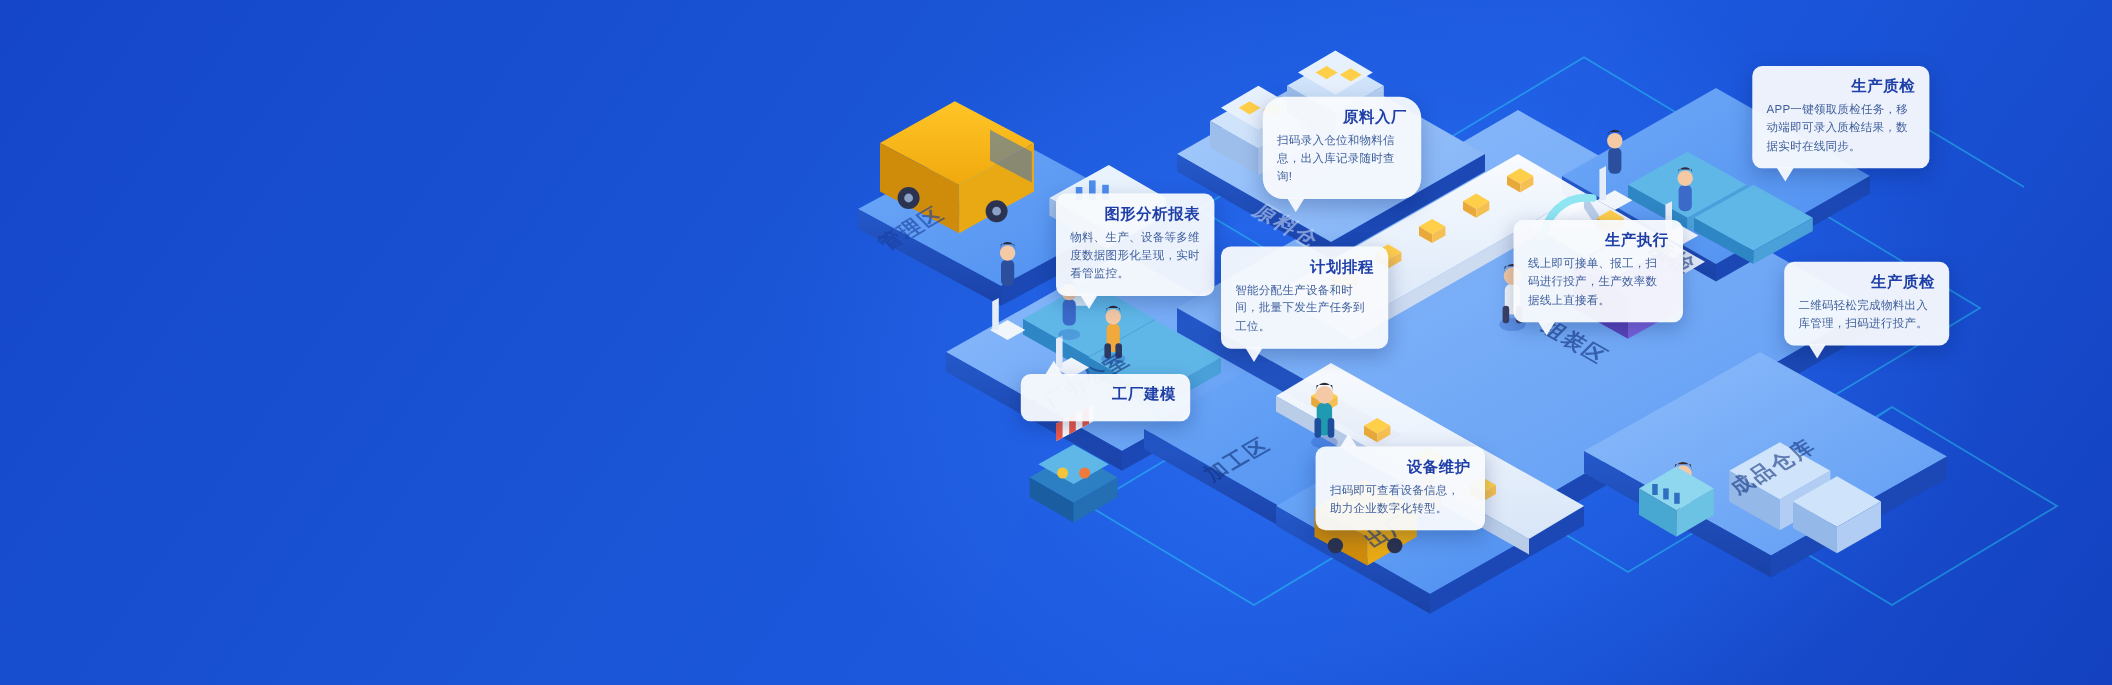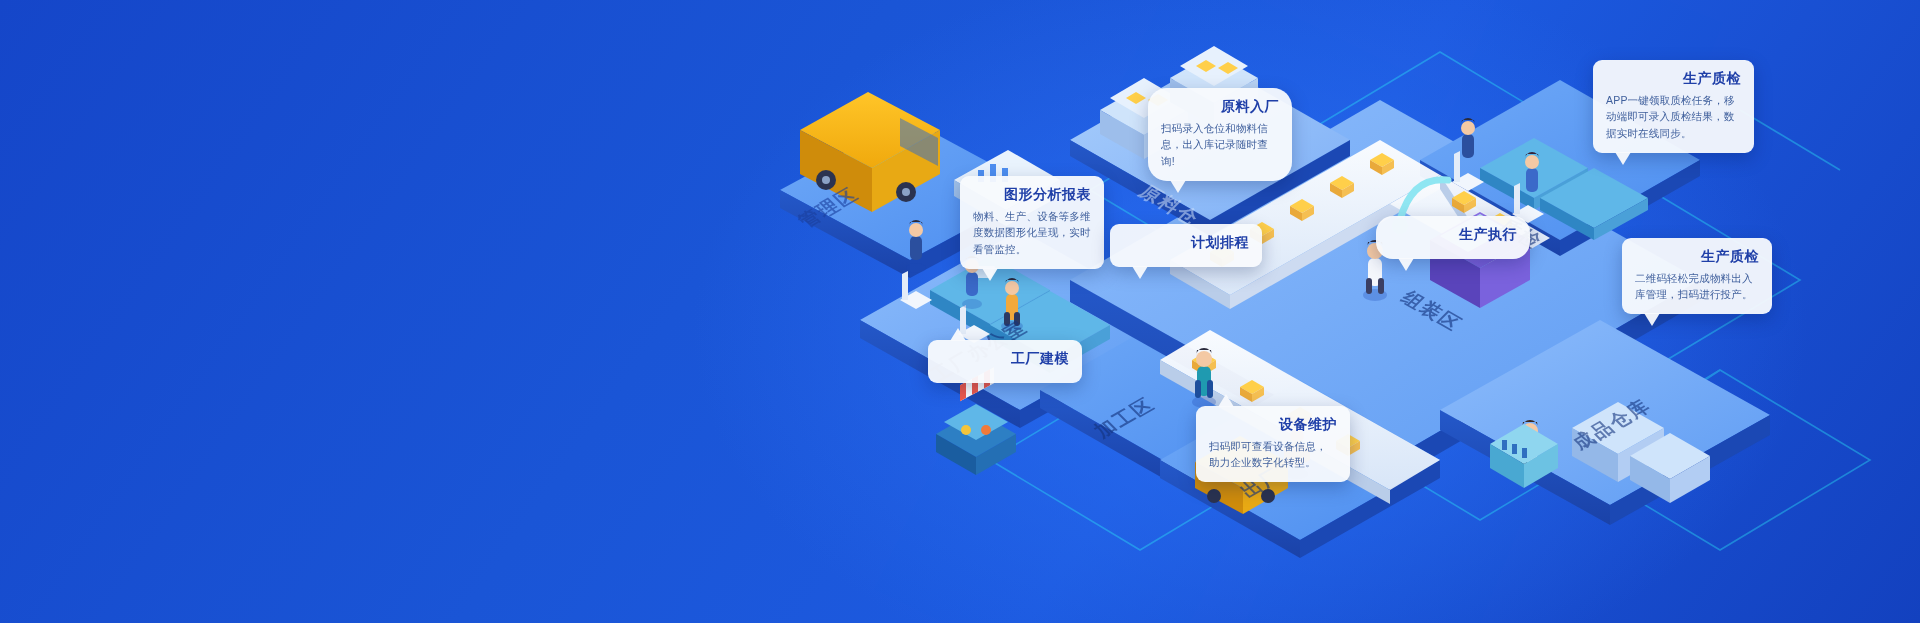--- a/index.html
+++ b/index.html
@@ -498,25 +498,27 @@
   </div>
 
   <div class="callout" style="left:1593px;top:60px;width:135px;">
     <div class="c-title">生产质检</div>
     <div class="c-body">APP一键领取质检任务，移动端即可录入质检结果，数据实时在线同步。</div>
     <div class="tail tl"></div>
   </div>
 
   <div class="callout" style="left:1110px;top:224px;width:126px;">
     <div class="c-title">计划排程</div>
+    <div class="c-body">智能分配生产设备和时间，批量下发生产任务到工位。</div>
     <div class="tail tl"></div>
   </div>
 
-  <div class="callout" style="left:1376px;top:216px;width:128px;border-radius:17px;">
+  <div class="callout" style="left:1376px;top:200px;width:128px;">
     <div class="c-title">生产执行</div>
+    <div class="c-body">线上即可接单、报工，扫码进行投产，生产效率数据线上直接看。</div>
     <div class="tail tl"></div>
   </div>
 
   <div class="callout" style="left:1622px;top:238px;width:124px;">
     <div class="c-title">生产质检</div>
     <div class="c-body">二维码轻松完成物料出入库管理，扫码进行投产。</div>
     <div class="tail tl"></div>
   </div>
 
   <div class="callout" style="left:928px;top:340px;width:128px;">

